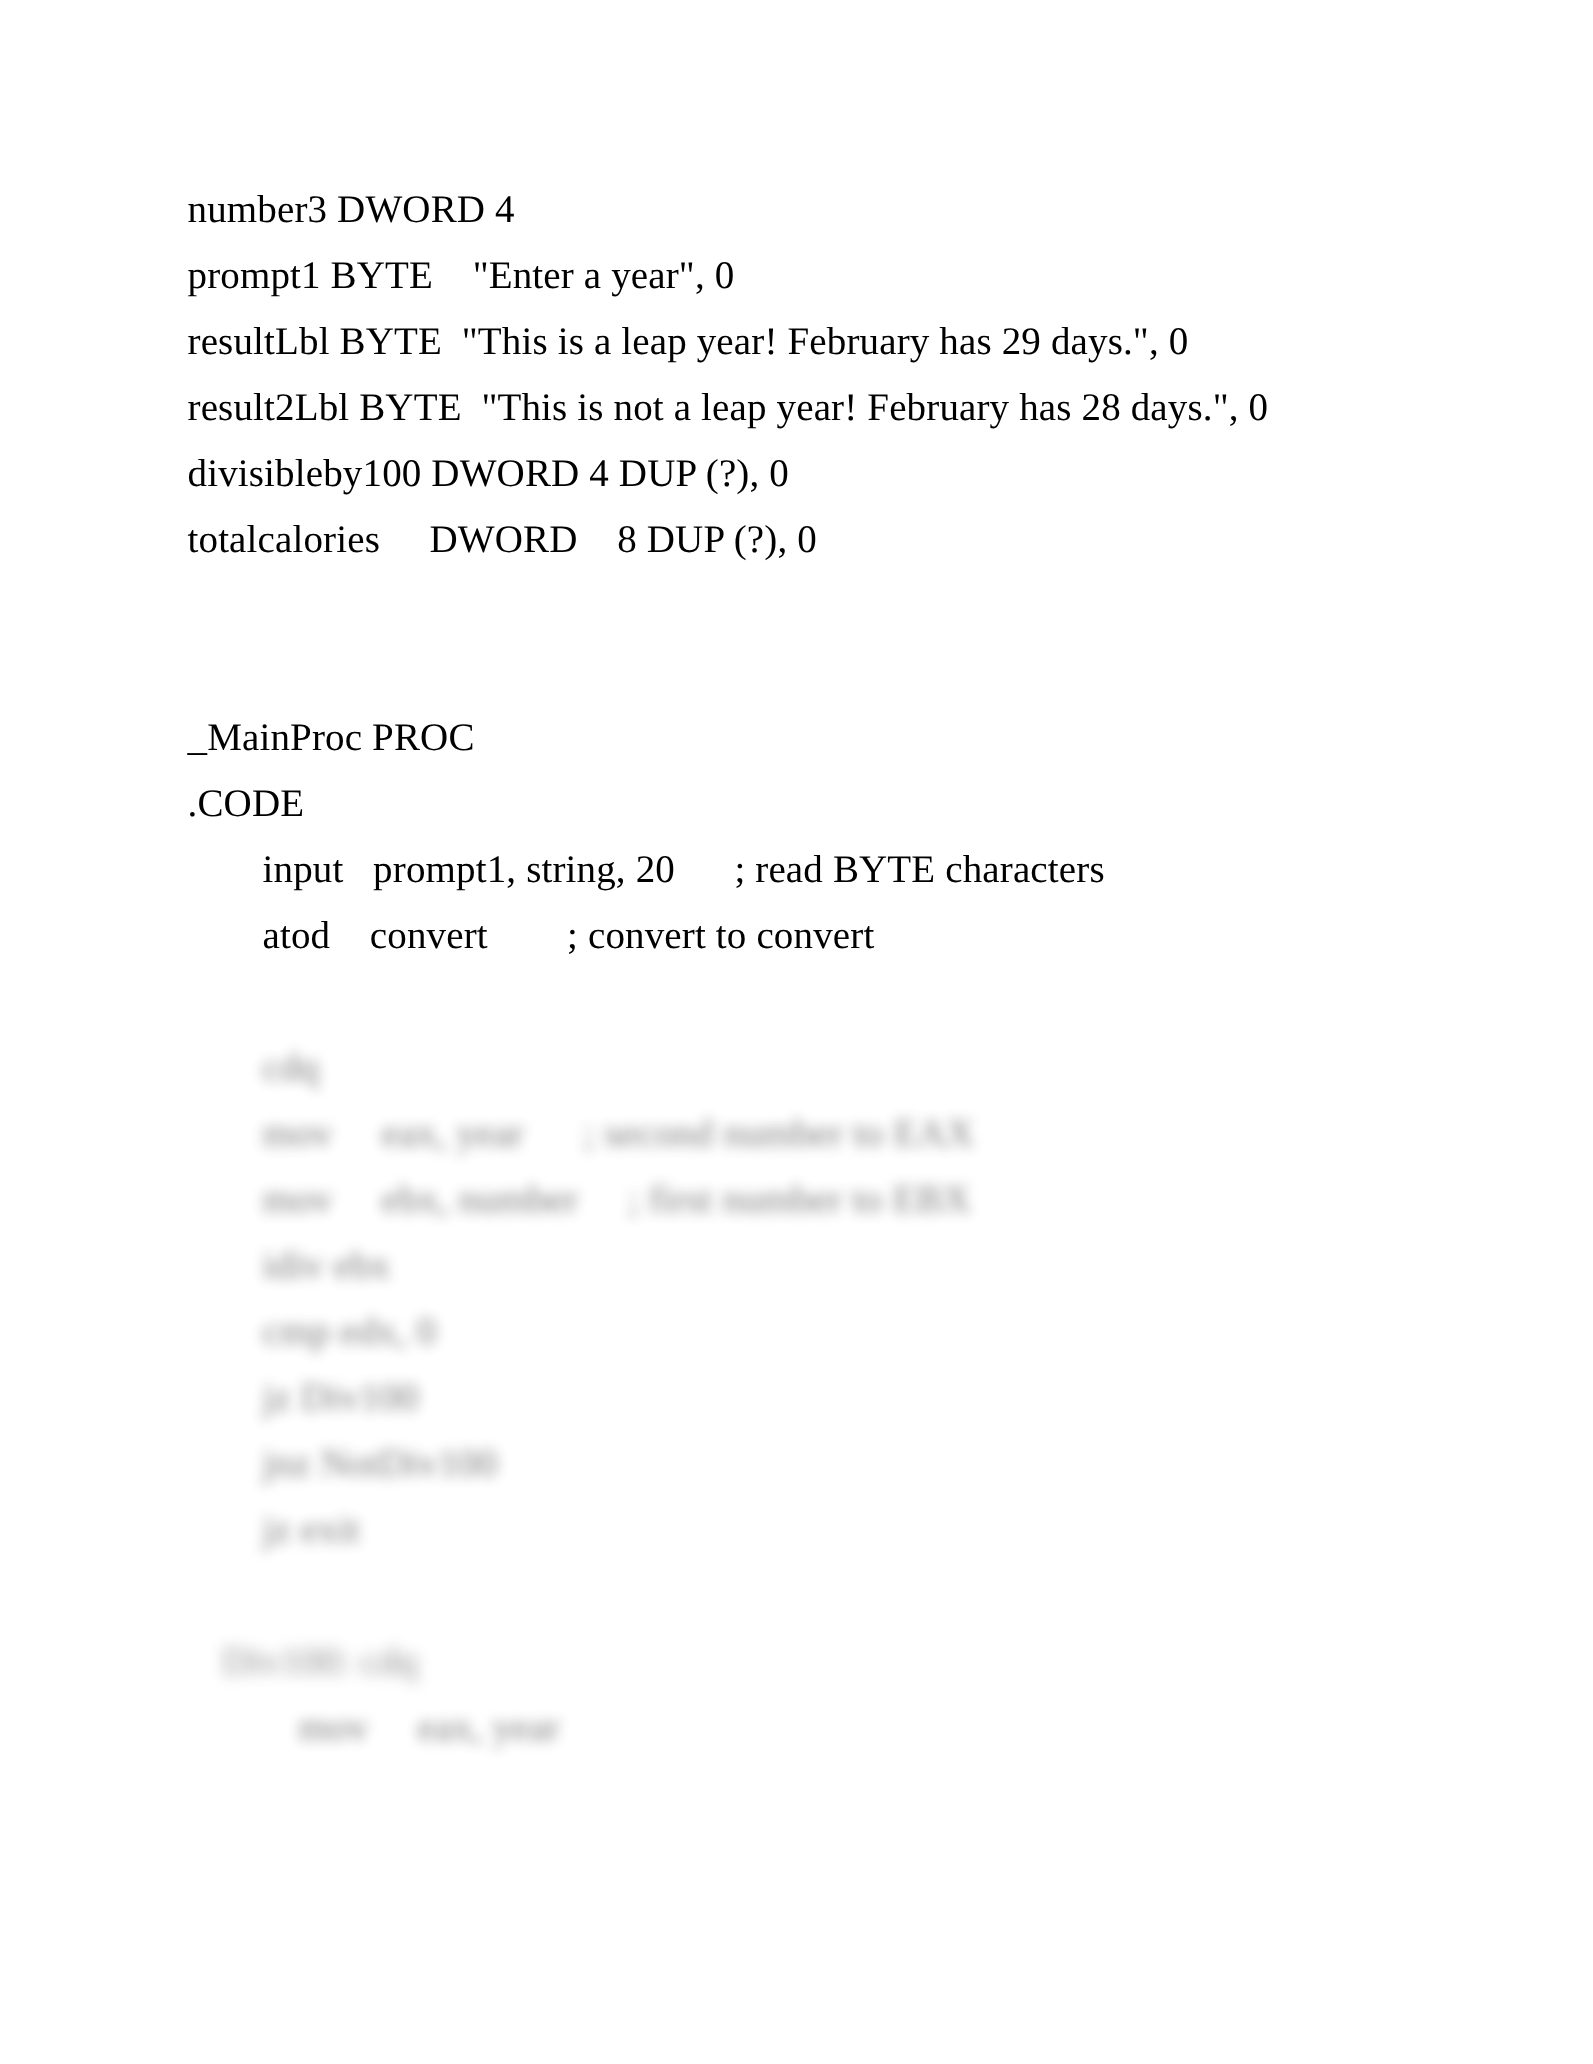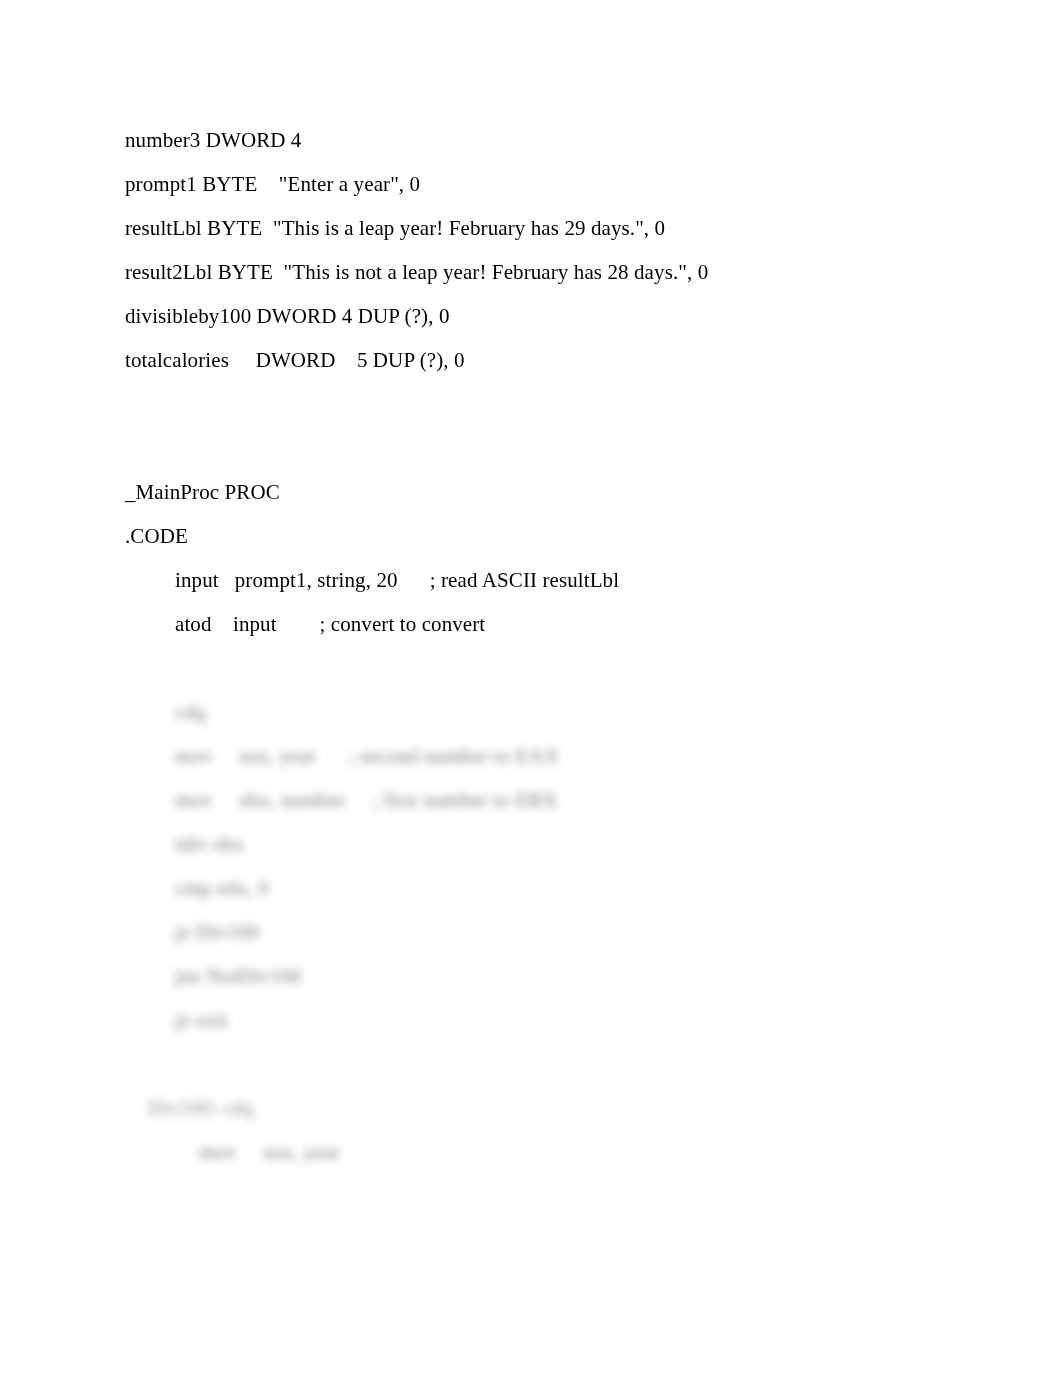--- a/index.html
+++ b/index.html
@@ -24,21 +24,21 @@
     height: 1376px;
     background: #ffffff;
   }
   .doc-body {
     position: absolute;
     left: 125px;
     top: 118px;
     width: 830px;
   }
   .code-line {
-    font-size: 21px;
+    font-size: 26px;
     line-height: 44px;
     height: 44px;
     white-space: pre;
     color: #000000;
     letter-spacing: 0.1px;
   }
   .code-line.blank {
     color: transparent;
   }
   .indent-1 {
@@ -72,31 +72,31 @@
 <body>
 
 <div id="page">
   <div class="doc-body">
 
     <div class="code-line">number3 DWORD 4</div>
     <div class="code-line">prompt1 BYTE    "Enter a year", 0</div>
     <div class="code-line">resultLbl BYTE  "This is a leap year! February has 29 days.", 0</div>
     <div class="code-line">result2Lbl BYTE  "This is not a leap year! February has 28 days.", 0</div>
     <div class="code-line">divisibleby100 DWORD 4 DUP (?), 0</div>
-    <div class="code-line">totalcalories     DWORD    5 DUP (?), 0</div>
+    <div class="code-line">totalcalories     DWORD    8 DUP (?), 0</div>
 
     <div class="code-line blank">&nbsp;</div>
     <div class="code-line blank">&nbsp;</div>
 
     <div class="code-line">_MainProc PROC</div>
     <div class="code-line">.CODE</div>
 
-    <div class="code-line indent-1"><span>input   prompt1, string, 20</span><span>      </span><span>; read ASCII resultLbl</span></div>
+    <div class="code-line indent-1"><span>input   prompt1, string, 20</span><span>      </span><span>; read BYTE characters</span></div>
 
-    <div class="code-line indent-1"><span>atod    input</span><span>        </span><span>; convert to convert</span></div>
+    <div class="code-line indent-1"><span>atod    convert</span><span>        </span><span>; convert to convert</span></div>
 
 
     <div class="code-line blank">&nbsp;</div>
 
     <div class="code-line indent-1 blur-soft">cdq</div>
     <div class="code-line indent-1 blur-soft">mov     eax, year      ; second number to EAX</div>
     <div class="code-line indent-1 blur-soft">mov     ebx, number     ; first number to EBX</div>
     <div class="code-line indent-1 blur-soft">idiv ebx</div>
     <div class="code-line indent-1 blur-soft">cmp edx, 0</div>
     <div class="code-line indent-1 blur-soft">jz Div100</div>

